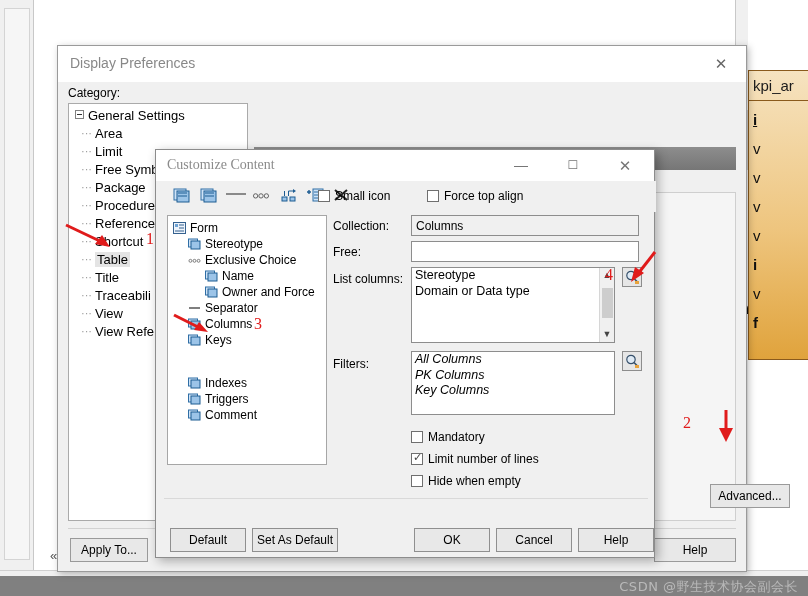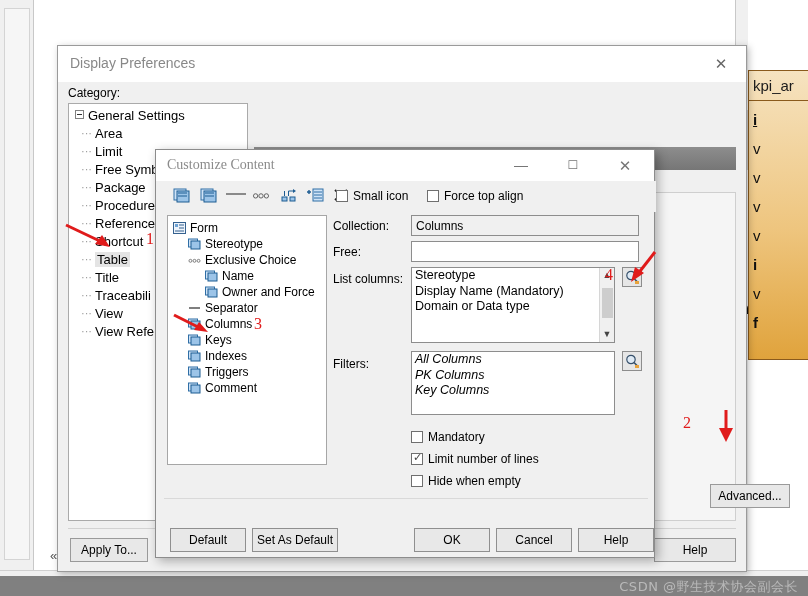--- a/index.html
+++ b/index.html
@@ -396,21 +396,21 @@
         <path d="M1 5 L5 5 M3 3 L3 7" stroke="#1d5c92" stroke-width="1.4"></path>
         <rect x="7" y="2" width="10" height="12" fill="#cfe3f7" stroke="#2f6ea5"></rect>
         <path d="M8 5 L16 5 M8 8 L16 8 M8 11 L16 11" stroke="#2f6ea5"></path>
       </svg>
     </div>
     <div class="tb-item" style="left:176px;">
       <svg class="tb-icon" viewBox="0 0 18 16">
         <path d="M3 3 L15 13 M15 3 L3 13" stroke="#222" stroke-width="2"></path>
       </svg>
     </div>
-    <div class="cc-check" style="left:180px;">
+    <div class="cc-check" style="left:162px;">
       <span class="cbox"></span><span>Small icon</span>
     </div>
     <div class="cc-check" style="left:271px;">
       <span class="cbox"></span><span>Force top align</span>
     </div>
   </div>
 
   <div id="cc-tree-panel">
     <div class="cc-node" style="padding-left:2px;">
       <svg class="cc-ico" viewBox="0 0 13 12">
@@ -454,21 +454,21 @@
         <rect x="0.5" y="1" width="9" height="8" fill="#cfe3f7" stroke="#2f6ea5"></rect>
         <rect x="3" y="3" width="9" height="8" fill="#9cc4e8" stroke="#1d5c92"></rect>
       </svg><span>Columns</span>
     </div>
     <div class="cc-node" style="padding-left:17px;">
       <svg class="cc-ico" viewBox="0 0 13 12">
         <rect x="0.5" y="1" width="9" height="8" fill="#cfe3f7" stroke="#2f6ea5"></rect>
         <rect x="3" y="3" width="9" height="8" fill="#9cc4e8" stroke="#1d5c92"></rect>
       </svg><span>Keys</span>
     </div>
-    <div class="cc-node" style="padding-left:17px;">
+    <div class="cc-node" style="padding-left:17px;margin-top:27px;">
       <svg class="cc-ico" viewBox="0 0 13 12">
         <rect x="0.5" y="1" width="9" height="8" fill="#cfe3f7" stroke="#2f6ea5"></rect>
         <rect x="3" y="3" width="9" height="8" fill="#9cc4e8" stroke="#1d5c92"></rect>
       </svg><span>Indexes</span>
     </div>
     <div class="cc-node" style="padding-left:17px;">
       <svg class="cc-ico" viewBox="0 0 13 12">
         <rect x="0.5" y="1" width="9" height="8" fill="#cfe3f7" stroke="#2f6ea5"></rect>
         <rect x="3" y="3" width="9" height="8" fill="#9cc4e8" stroke="#1d5c92"></rect>
       </svg><span>Triggers</span>
@@ -484,21 +484,20 @@
   <div id="cc-fields">
     <div class="fld-label" style="left:0px;top:4px;">Collection:</div>
     <div class="fld-input" style="left:78px;top:0px;width:228px;height:21px;background:#f0f0f0;">Columns</div>
 
     <div class="fld-label" style="left:0px;top:30px;">Free:</div>
     <input class="fld-input" style="left: 78px; top: 26px; width: 228px; height: 21px;" value="" placeholder="">
 
     <div class="fld-label" style="left:0px;top:57px;">List columns:</div>
     <div class="listbox" style="left:78px;top:52px;width:204px;height:76px;">
       <div class="row">Stereotype</div>
-      <div class="row">Display Name (Mandatory)</div>
       <div class="row">Domain or Data type</div>
 
       <div class="sb">
         <div class="arr">▲</div>
         <div class="thumb"></div>
         <div class="arr" style="position:absolute;bottom:0;left:0;right:0;">▼</div>
       </div>
     </div>
     <div class="zoom-btn" style="left:289px;top:52px;">
       <svg viewBox="0 0 18 18" width="18" height="18">

